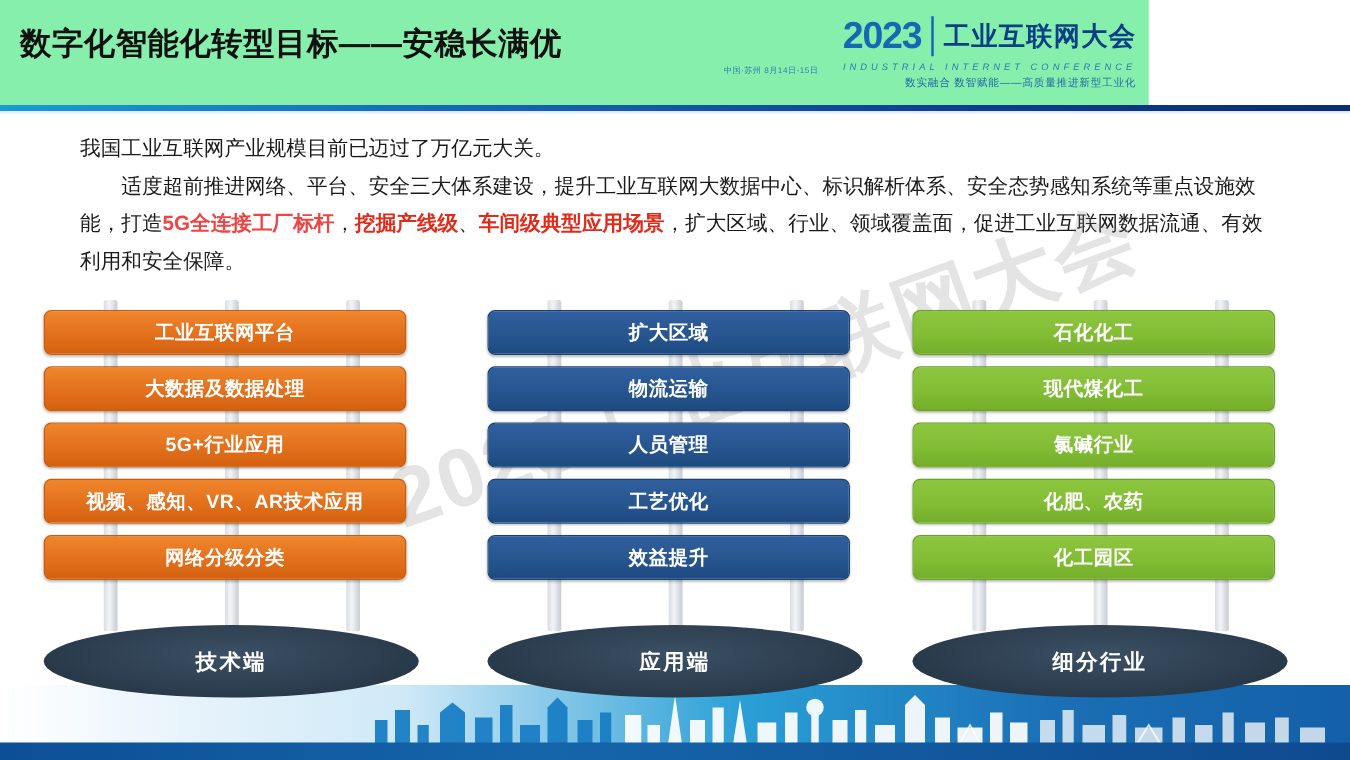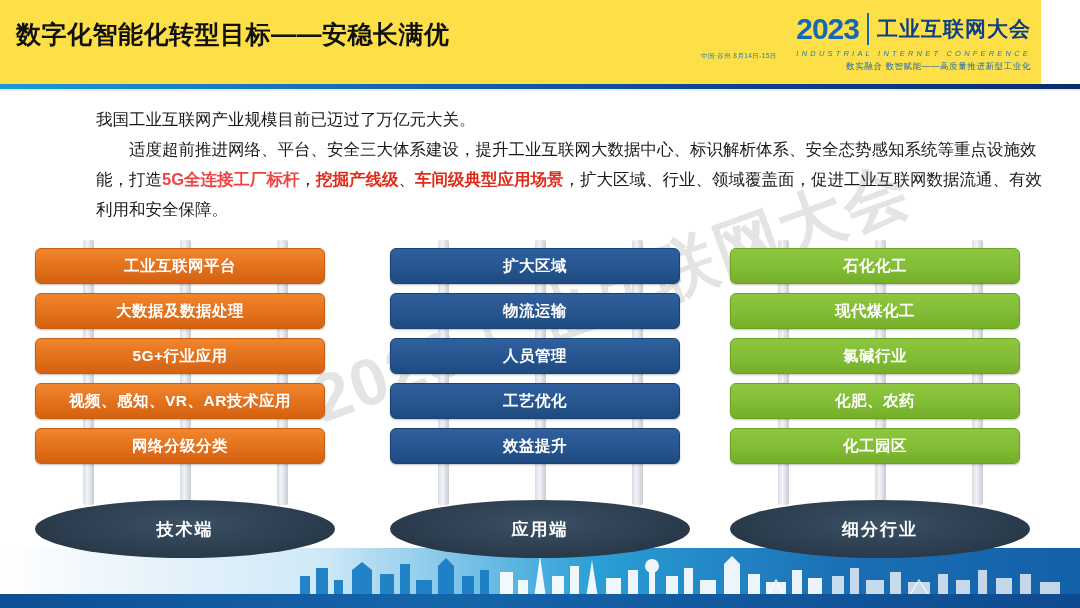--- a/index.html
+++ b/index.html
@@ -12,22 +12,22 @@
   .slide {
     position: relative;
     width: 1080px; height: 608px;
     background: #ffffff;
     overflow: hidden;
   }
 
   
   .header {
     position: absolute; top: 0; left: 0;
-    width: 1041px; height: 84px;
-    background: #fde047;
+    width: 919px; height: 84px;
+    background: #86efac;
     border-bottom: none;
   }
   .header-title {
     position: absolute;
     left: 16px; top: 18px;
     font-size: 25px;
     font-weight: bold;
     color: #111111;
     letter-spacing: 0.5px;
     white-space: nowrap;
@@ -97,21 +97,21 @@
     position: absolute;
     left: 0; top: 40px;
     font-size: 6.5px;
     color: #2a7ab8;
     letter-spacing: 0.4px;
   }
 
   
   .body-text {
     position: absolute;
-    left: 96px; top: 104px;
+    left: 64px; top: 104px;
     width: 960px;
     font-size: 16.5px;
     line-height: 30px;
     color: #1a1a1a;
   }
   .body-text p { text-indent: 0; }
   .body-p2 { text-indent: 0; }
   .hl-blue { color: #ef4444; font-weight: bold; }
   .hl-red  { color: #e02b1a; font-weight: bold; }
 

